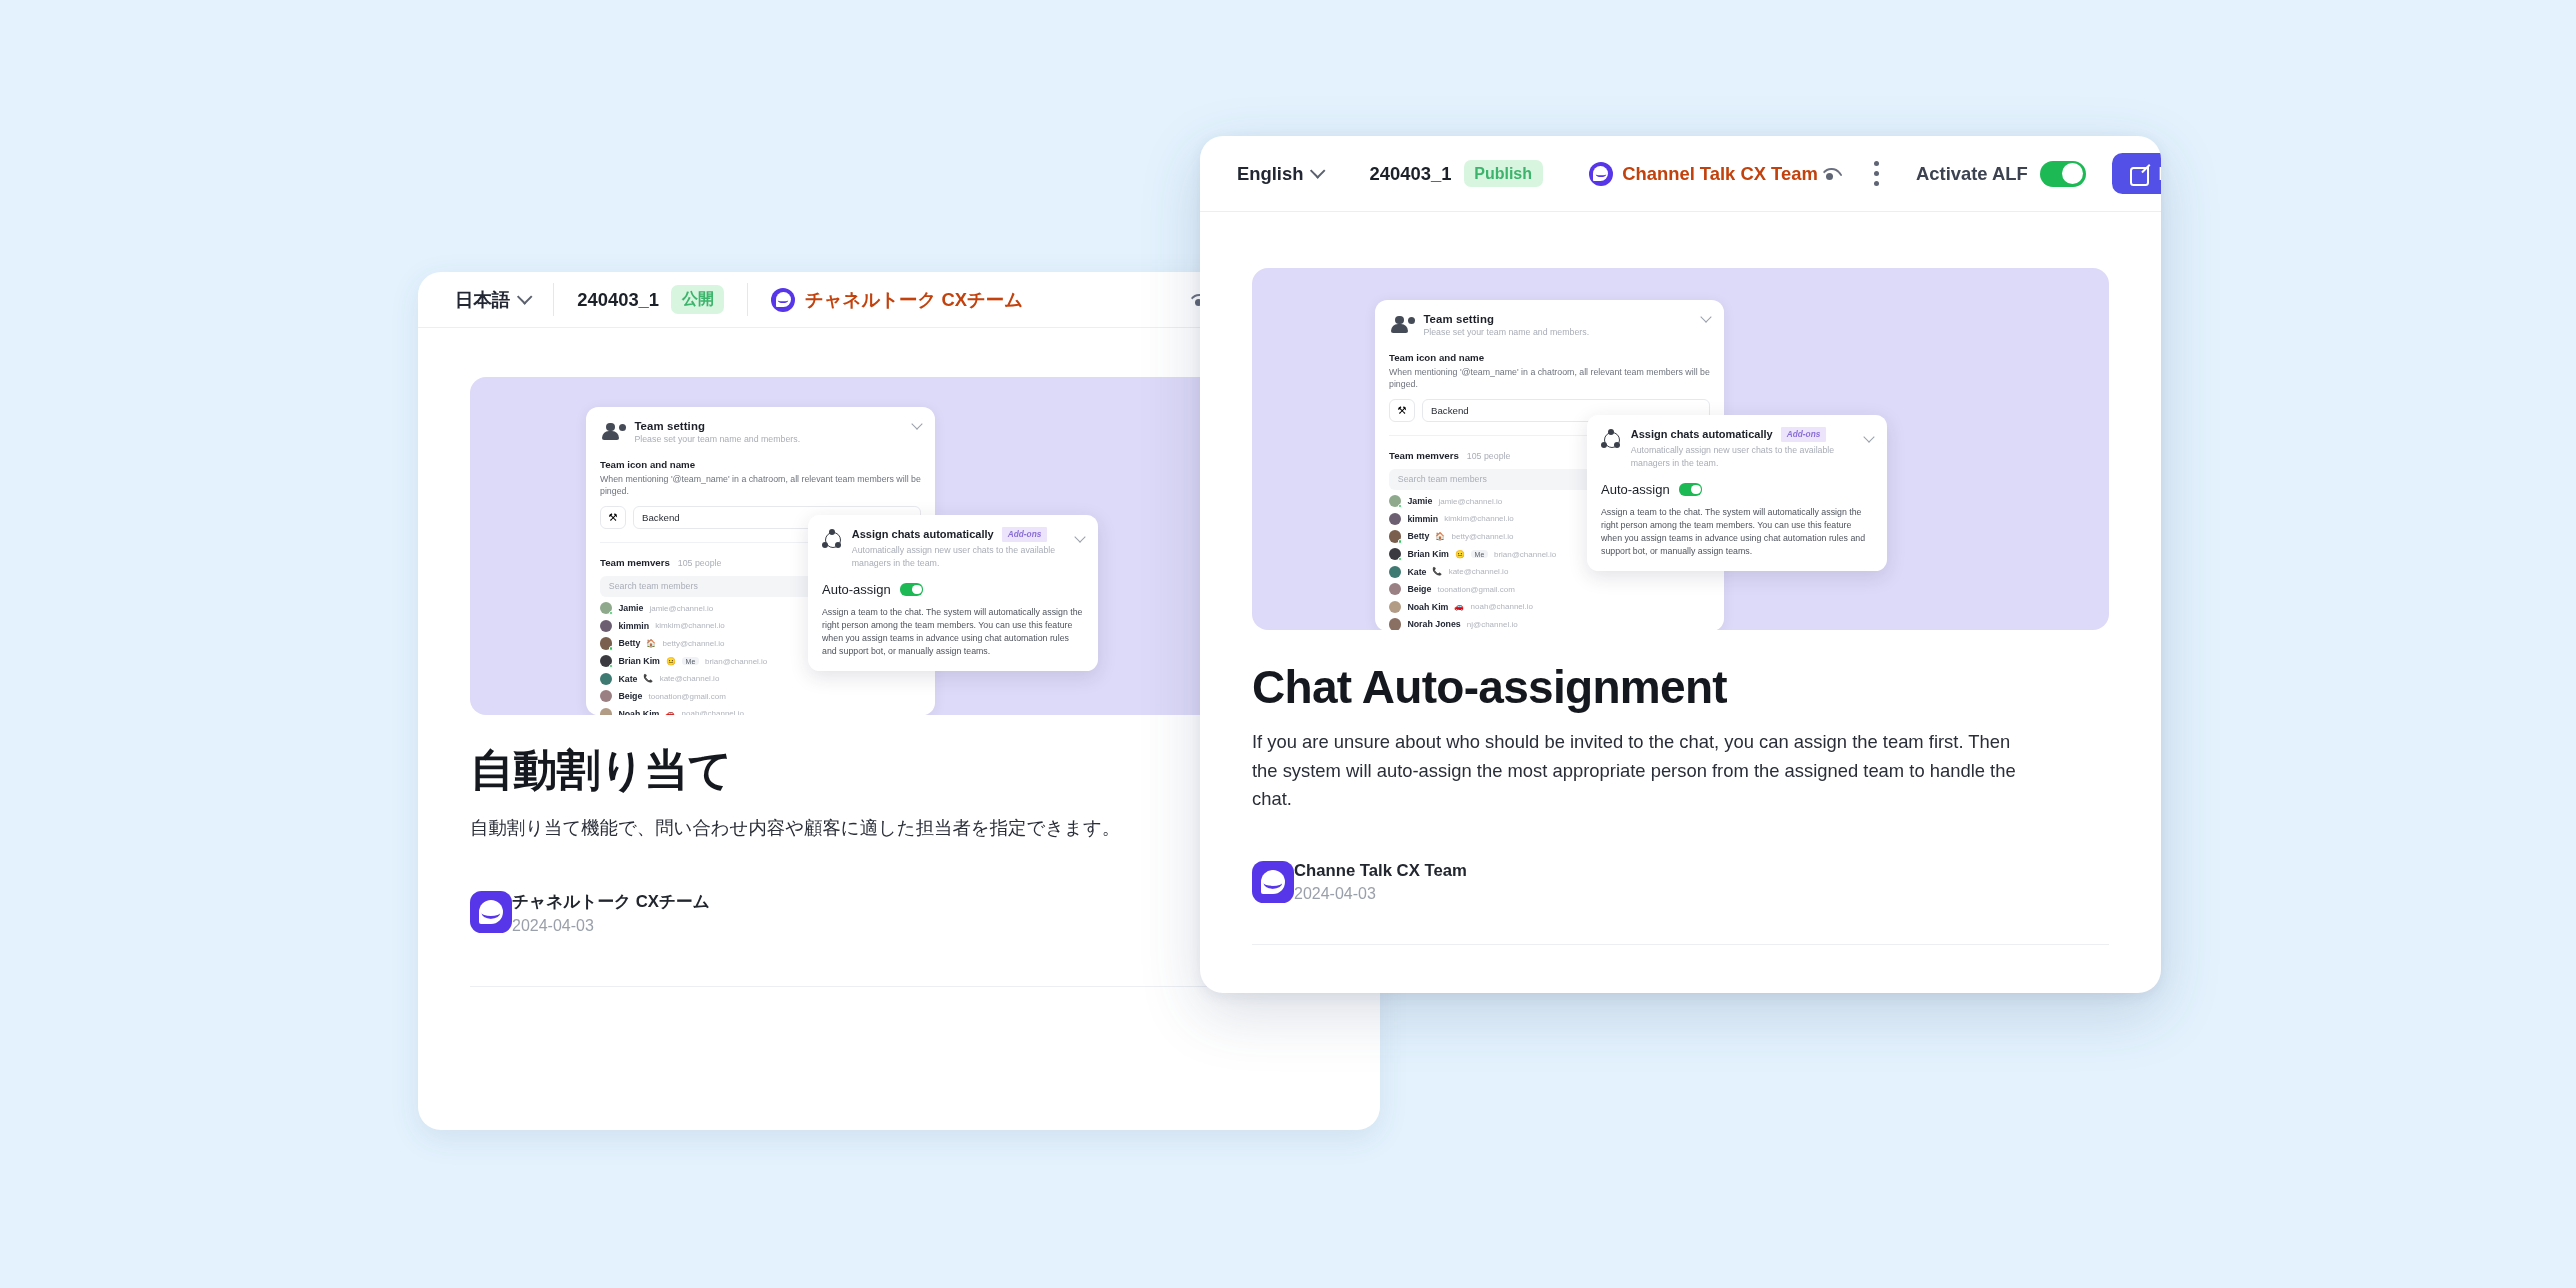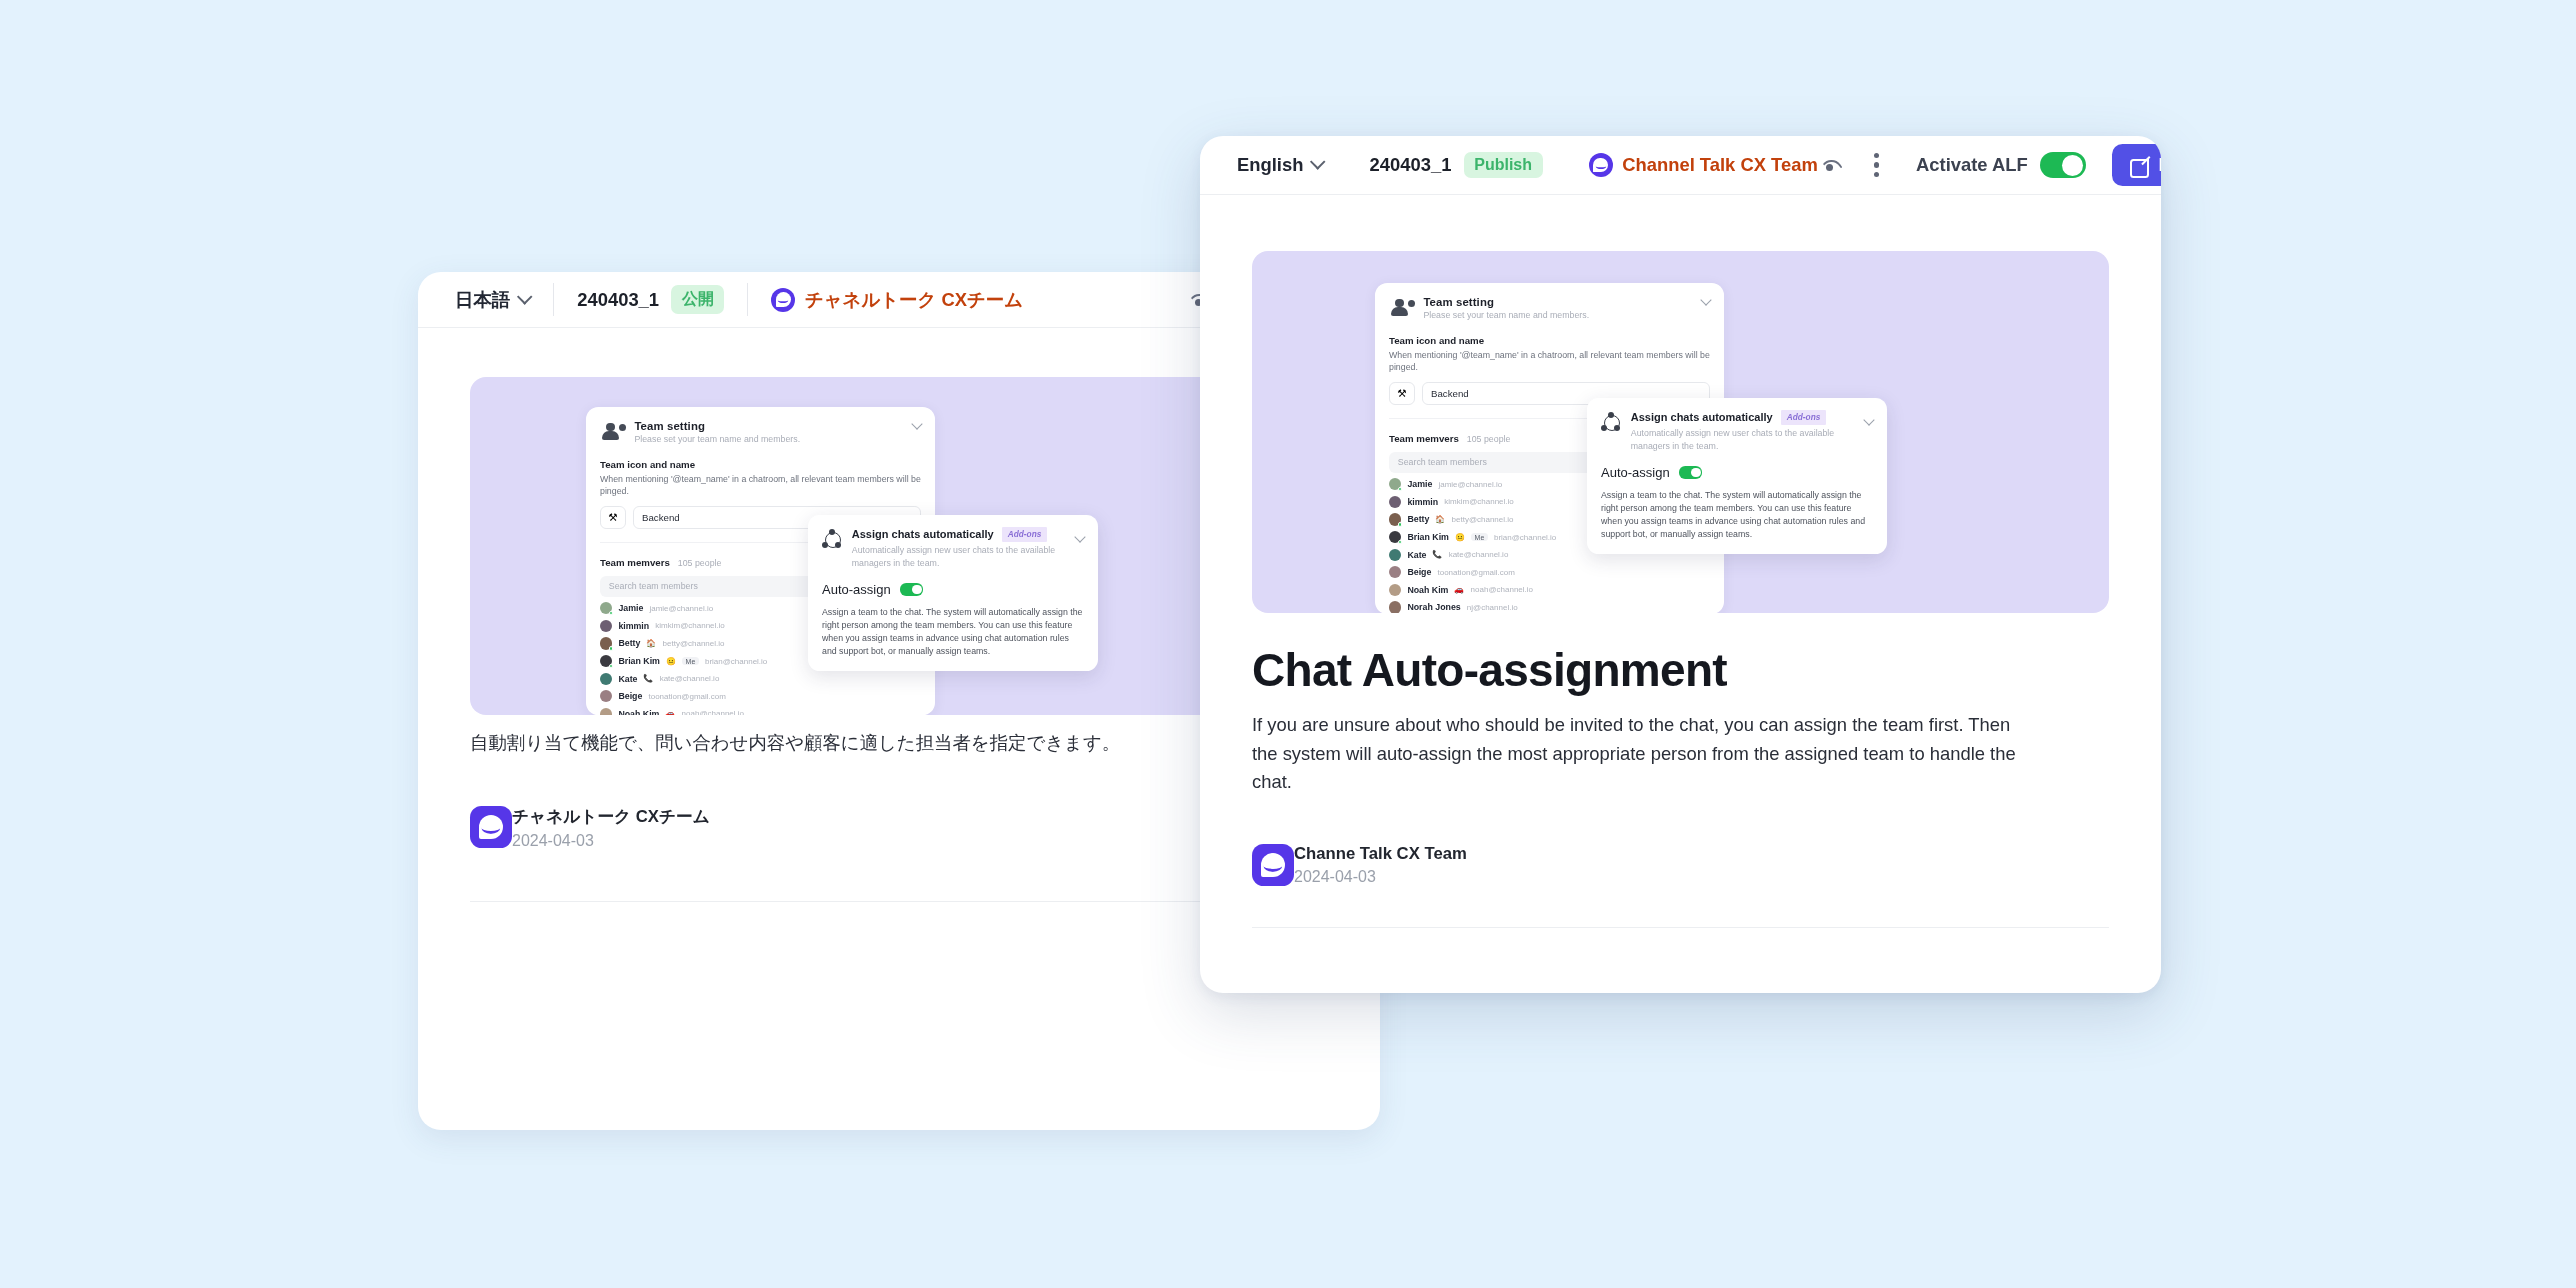--- a/index.html
+++ b/index.html
@@ -34,21 +34,21 @@
     box-shadow: 0 8.8px 30px rgba(60,80,120,.10);
   }
   .card-back .card-header { height: 56px; padding: 0 37px; }
 
   
   .card-front {
     left: 1200px; top: 136px;
     width: 961px; height: 857px;
     box-shadow: 0 19.3px 61px rgba(50,70,110,.18), 0 3.5px 12.3px rgba(50,70,110,.08);
   }
-  .card-front .card-header { height: 59px; padding: 0 37px; }
+  .card-front .card-header { height: 76px; padding: 0 37px; }
 
   
   .lang-select {
     display: flex; align-items: center; gap: 8.8px;
     font-size: 18.4px; font-weight: 700; color: #222733;
     cursor: pointer; white-space: nowrap;
   }
   .chev {
     width: 11.4px; height: 11.4px;
     border-right: 2.1px solid #5b616e;
@@ -402,20 +402,21 @@
             <span class="mini-toggle">
                 <span class="k"></span>
               </span>
           </div>
           <div class="ov-body">Assign a team to the chat. The system will automatically assign the right person among the team members. You can use this feature when you assign teams in advance using chat automation rules and support bot, or manually assign teams.</div>
         </div>
 
       </div>
 
       <div class="article">
+        <h1 class="art-title">自動割り当て</h1>
         <p class="art-body">自動割り当て機能で、問い合わせ内容や顧客に適した担当者を指定できます。</p>
         <div class="author">
           <span class="ct-logo lg">
               <span class="bubble"></span>
             </span>
           <div>
             <div class="author-name">チャネルトーク CXチーム</div>
             <div class="author-date">2024-04-03</div>
           </div>
         </div>

